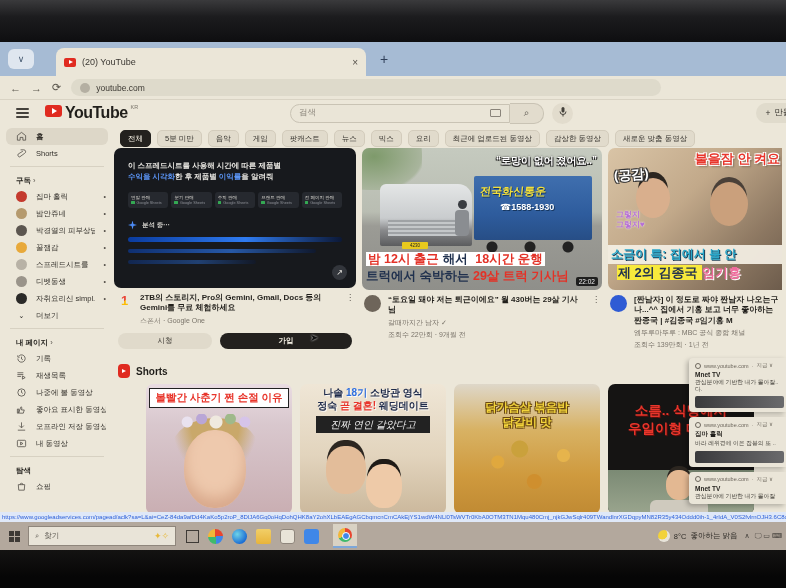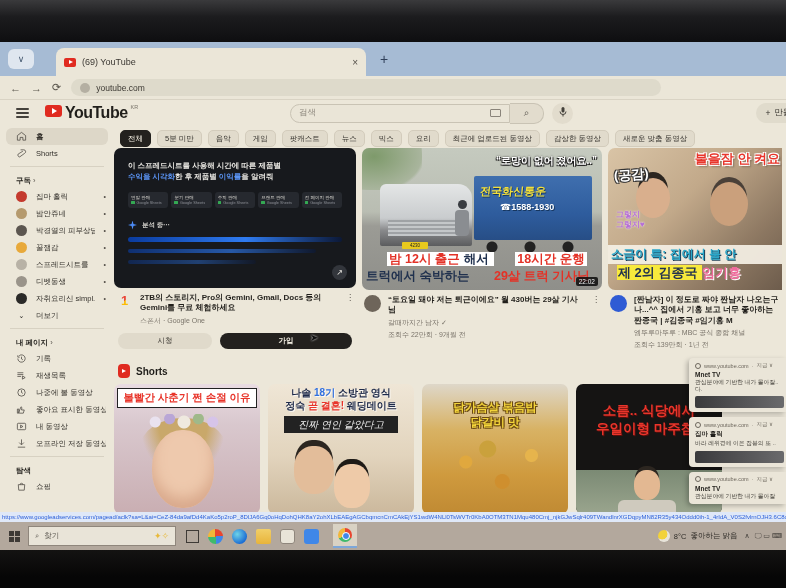--- a/index.html
+++ b/index.html
@@ -132,21 +132,21 @@
                              radial-gradient(circle at 50% 50%,#222 5px,transparent 6px),
                              radial-gradient(circle at 88% 50%,#222 5px,transparent 6px); }
   .driver { position:absolute; left:92px; top:52px; width:16px; height:46px; }
   .driver .head { width:9px; height:9px; border-radius:50%; background:#3a3d42; margin:0 auto; }
   .driver .body { width:14px; height:26px; border-radius:4px; background:#8a8d91; margin:1px auto 0; }
   .quote-tr { position:absolute; right:5px; top:6px; font-size:10px; font-weight:bold; color:#fff;
               text-shadow:0 0 2px #222,1px 1px 0 #222,-1px 1px 0 #222; }
   .truck-cap { position:absolute; left:4px; bottom:22px; font-size:12.5px; font-weight:bold; white-space:nowrap; }
   .truck-cap span.wbg { background:#fff; padding:0 2px; }
   .truck-cap2 { position:absolute; left:4px; bottom:5px; font-size:12.5px; font-weight:bold; white-space:nowrap; }
-  .red { color:#e33227;margin-left:21px; } .navy { color:#20314e; }
+  .red { color:#e33227; } .navy { color:#20314e; }
   .dur { position:absolute; right:4px; bottom:4px; background:rgba(10,10,10,.85); color:#eee;
          font-size:6.5px; padding:1px 3px; border-radius:2px; }
   
   .v3-thumb { width:174px; height:142px; border-radius:7px 0 0 7px;
       background:linear-gradient(135deg,#d9c4a6 0%,#c2a98a 40%,#8d7862 75%,#6d5c4c 100%); }
   .face { position:absolute; border-radius:50%; }
   .f1 { left:28px; top:30px; width:34px; height:40px; background:#d9af8d; box-shadow:0 -8px 0 -2px #2c2620; }
   .f2 { left:102px; top:34px; width:38px; height:44px; background:#caa07c; box-shadow:0 -6px 0 -1px #4a4038; }
   .gonggam { position:absolute; left:6px; top:18px; font-size:13px; font-weight:bold; color:#fff;
              text-shadow:1px 1px 0 #333,-1px 1px 0 #333,1px -1px 0 #333,-1px -1px 0 #333; transform:rotate(-4deg); }
@@ -160,21 +160,21 @@
   .v3-cap2 { position:absolute; left:0; bottom:8px; width:100%; font-size:13px; font-weight:bold; white-space:nowrap;
              padding:0 9px; }
   .hl-yellow { background:#f8e93c; color:#20314e; padding:0 1px; }
   .hl-pink { color:#f06a9c; text-shadow:1px 1px 0 #fff; }
   
   .shorts-head { display:flex; align-items:center; gap:6px; margin:14px 0 6px 4px; }
   .shorts-logo { width:12px; height:14px; background:#e02b20; border-radius:4px; position:relative; }
   .shorts-logo::after { content:""; position:absolute; left:4px; top:4.5px; border-left:4px solid #fff;
                         border-top:2.5px solid transparent; border-bottom:2.5px solid transparent; }
   .shorts-title { font-size:10px; font-weight:bold; color:#211f1b; }
-  .shortsrow { display:flex; gap:8px; }
+  .shortsrow { display:flex; gap:8px;justify-content:center; }
   .short { width:146px; height:130px; border-radius:7px; position:relative; overflow:hidden; }
   .s1 { background:linear-gradient(180deg,#e9dce2 0%,#d9c8ce 30%,#c9aeb2 100%); }
   .s1-banner { position:absolute; left:3px; right:3px; top:4px; background:#fff; border:1px solid #222;
                font-size:10.5px; font-weight:bold; color:#e8352b; text-align:center; padding:2px 0; white-space:nowrap; }
   .s1-face { position:absolute; left:38px; top:46px; width:62px; height:78px; border-radius:48%;
              background:#eec9ad; box-shadow:inset 0 -10px 14px #d9a98c; }
   .s1-hair { position:absolute; left:26px; top:34px; width:86px; height:60px; border-radius:50%;
              background:radial-gradient(ellipse at 50% 10%,#c9a86a 40%,transparent 70%); }
   .s1-crown { position:absolute; left:34px; top:30px; width:72px; height:16px;
       background:radial-gradient(circle at 10% 50%,#e9e2ef 5px,transparent 6px),
@@ -254,21 +254,21 @@
 <div class="photo">
   <div class="bezel-top"></div>
   <div class="bezel-bottom"></div>
 
   <div class="screen">
 
     <div class="chrome-top">
       <div class="tab-search-btn">∨</div>
       <div class="tab">
         <span class="favicon"></span>
-        <span class="tab-title">(69) YouTube</span>
+        <span class="tab-title">(20) YouTube</span>
         <span class="tab-close">×</span>
       </div>
       <div class="new-tab">+</div>
     </div>
 
     <div class="toolbar">
       <span class="nav-ic">←</span>
       <span class="nav-ic">→</span>
       <span class="nav-ic">⟳</span>
       <div class="url-pill">
@@ -418,33 +418,33 @@
         <span class="side-ic">
             <svg viewBox="0 0 24 24">
               <path d="M3 11h3v9H3zM6 19l2 1h8l2-7h-6l1-5-2-2-3 7z"></path>
             </svg>
           </span>
         <span class="side-name">좋아요 표시한 동영상</span>
       </div>
       <div class="side-item">
         <span class="side-ic">
             <svg viewBox="0 0 24 24">
+              <path d="M12 3v11M7 10l5 5 5-5M4 20h16"></path>
+            </svg>
+          </span>
+        <span class="side-name">오프라인 저장 동영상</span>
+      </div>
+      <div class="side-item">
+        <span class="side-ic">
+            <svg viewBox="0 0 24 24">
               <rect x="3" y="5" width="18" height="14" rx="2"></rect>
               <path d="M10 9v6l5-3z"></path>
             </svg>
           </span>
         <span class="side-name">내 동영상</span>
-      </div>
-      <div class="side-item">
-        <span class="side-ic">
-            <svg viewBox="0 0 24 24">
-              <path d="M12 3v11M7 10l5 5 5-5M4 20h16"></path>
-            </svg>
-          </span>
-        <span class="side-name">오프라인 저장 동영상</span>
       </div>
       <div class="side-div"></div>
       <div class="side-sec">
         <span>탐색</span>
       </div>
       <div class="side-item">
         <span class="side-ic">
             <svg viewBox="0 0 24 24">
               <path d="M5 8h14l-1 12H6zM9 8a3 3 0 0 1 6 0"></path>
             </svg>

